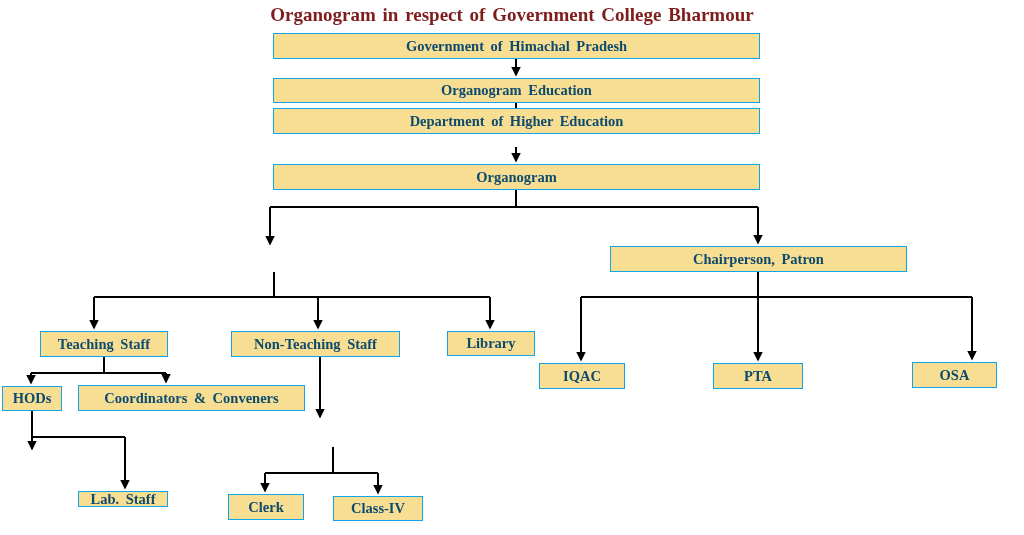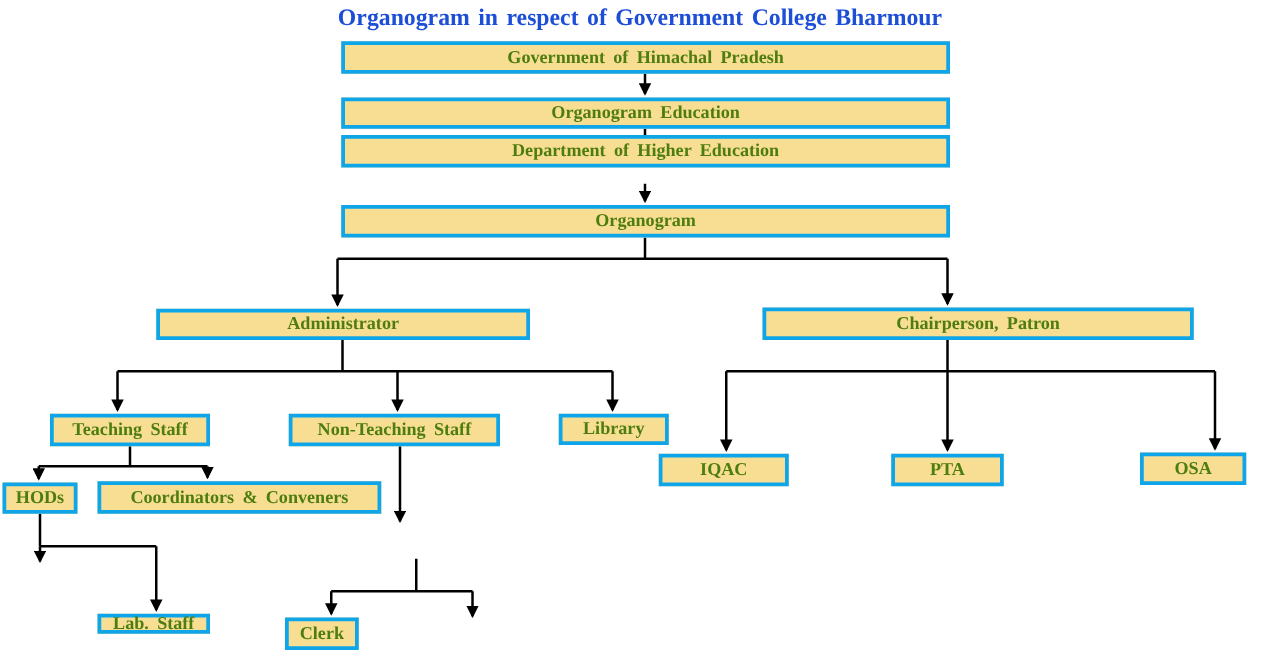--- a/index.html
+++ b/index.html
@@ -9,34 +9,34 @@
     background:#ffffff;
     font-family:"Liberation Serif", serif;
     overflow:hidden;
   }
   .title{
     position:absolute;
     top:4px;left:0;width:100%;
     text-align:center;
     font-size:19px;
     font-weight:bold;
-    color:#1d4ed8;
+    color:#7f1d1d;
     word-spacing:2px;
   }
   .node{
     position:absolute;
     background:#f7de93;
-    border:3px solid #0ea5e9;
+    border:1px solid #0ea5e9;
     box-sizing:border-box;
     display:flex;
     align-items:center;
     justify-content:center;
     font-weight:bold;
     font-size:14.5px;
-    color:#4d7c0f;
+    color:#0c4a6e;
     word-spacing:3px;
     white-space:nowrap;
   }
   svg.lines{
     position:absolute;
     left:0;top:0;width:1024px;height:535px;
     pointer-events:none;
   }
   svg.lines polyline{
     fill:none;
@@ -95,32 +95,32 @@
     <polyline points="581,297 581,360" marker-end="url(#arrow)"></polyline>
     <polyline points="758,297 758,360" marker-end="url(#arrow)"></polyline>
     <polyline points="972,297 972,359" marker-end="url(#arrow)"></polyline>
   </svg>
 
   <div class="node" style="left:273px;top:33px;width:487px;height:26px">Government of Himachal Pradesh</div>
   <div class="node" style="left:273px;top:78px;width:487px;height:25px">Organogram Education</div>
   <div class="node" style="left:273px;top:108px;width:487px;height:26px">Department of Higher Education</div>
   <div class="node" style="left:273px;top:164px;width:487px;height:26px">Organogram</div>
 
-  <div class="node" style="left:125px;top:247px;width:299px;height:25px">Administrator</div>
-  <div class="node" style="left:610px;top:246px;width:345px;height:26px">Chairperson, Patron</div>
+  <div class="node" style="left:610px;top:246px;width:297px;height:26px">Chairperson, Patron</div>
 
   <div class="node" style="left:231px;top:331px;width:169px;height:26px">Non-Teaching Staff</div>
   <div class="node" style="left:40px;top:331px;width:128px;height:26px">Teaching Staff</div>
   <div class="node" style="left:447px;top:331px;width:88px;height:25px">Library</div>
 
-  <div class="node" style="left:527px;top:363px;width:104px;height:26px">IQAC</div>
+  <div class="node" style="left:539px;top:363px;width:86px;height:26px">IQAC</div>
   <div class="node" style="left:713px;top:363px;width:90px;height:26px">PTA</div>
   <div class="node" style="left:912px;top:362px;width:85px;height:26px">OSA</div>
 
   <div class="node" style="left:2px;top:386px;width:60px;height:25px">HODs</div>
   <div class="node" style="left:78px;top:385px;width:227px;height:26px">Coordinators &amp; Conveners</div>
 
 
   <div class="node" style="left:78px;top:491px;width:90px;height:16px">Lab. Staff</div>
 
-  <div class="node" style="left:228px;top:494px;width:59px;height:26px">Clerk</div>
+  <div class="node" style="left:228px;top:494px;width:76px;height:26px">Clerk</div>
+  <div class="node" style="left:333px;top:496px;width:90px;height:25px">Class-IV</div>
 
 </div>
 
 </body></html>

